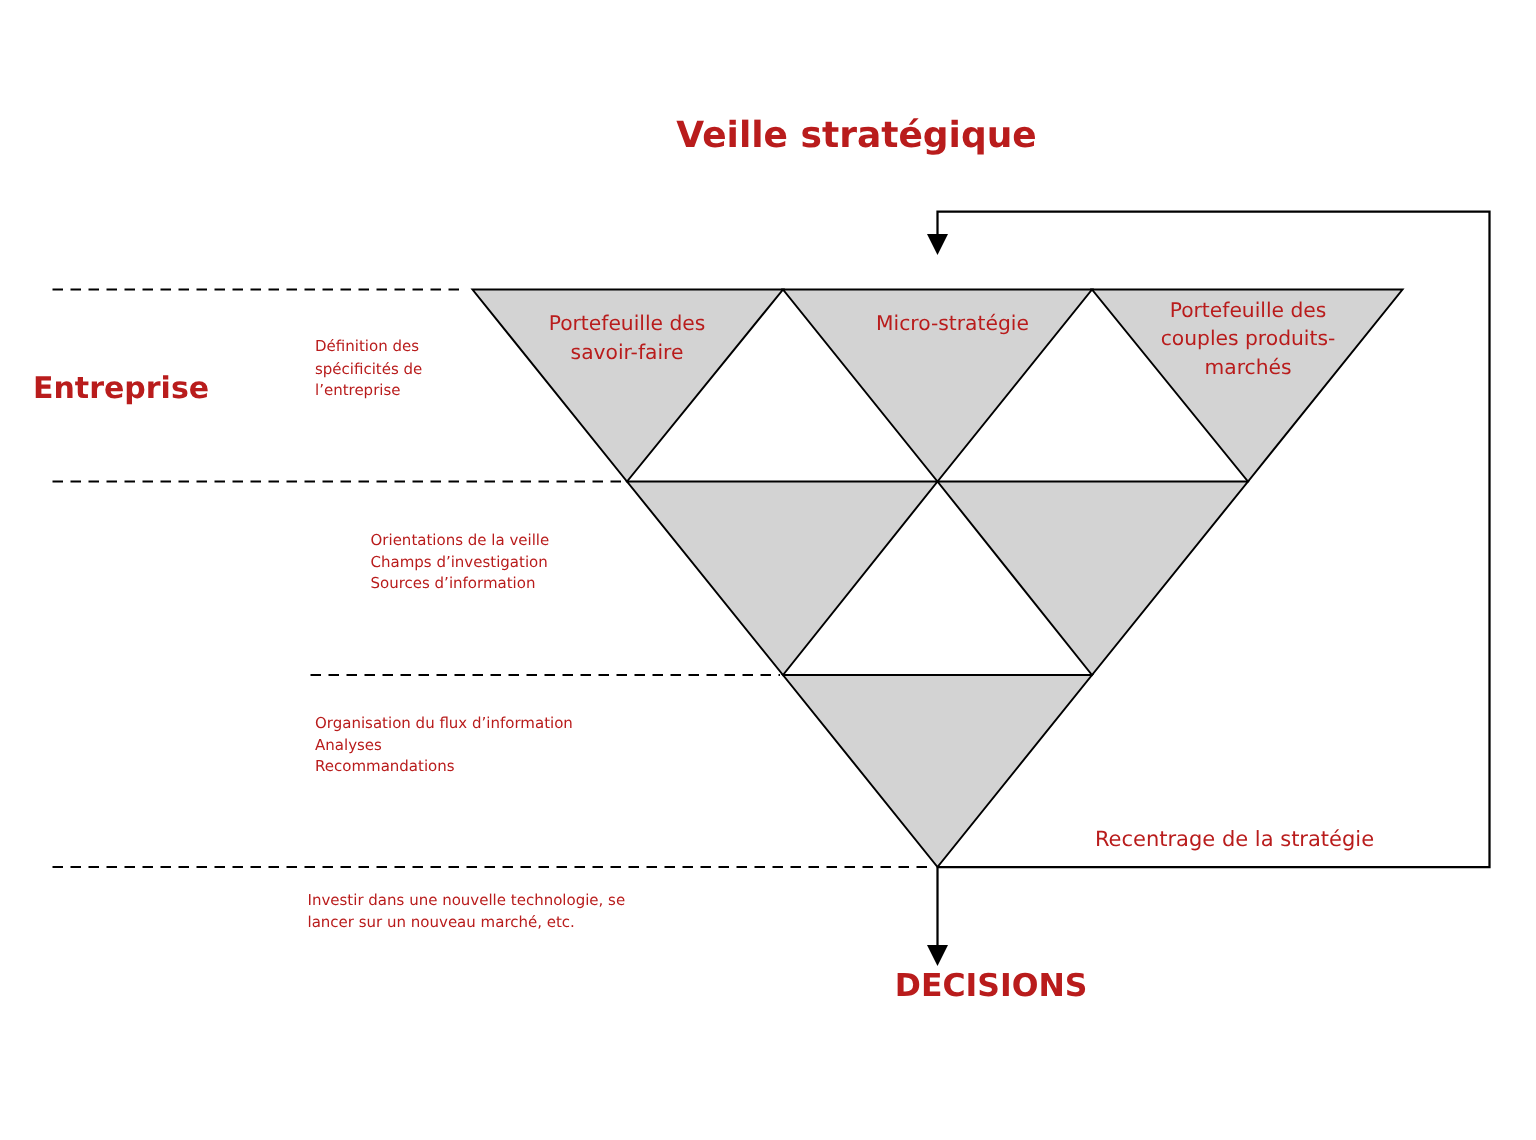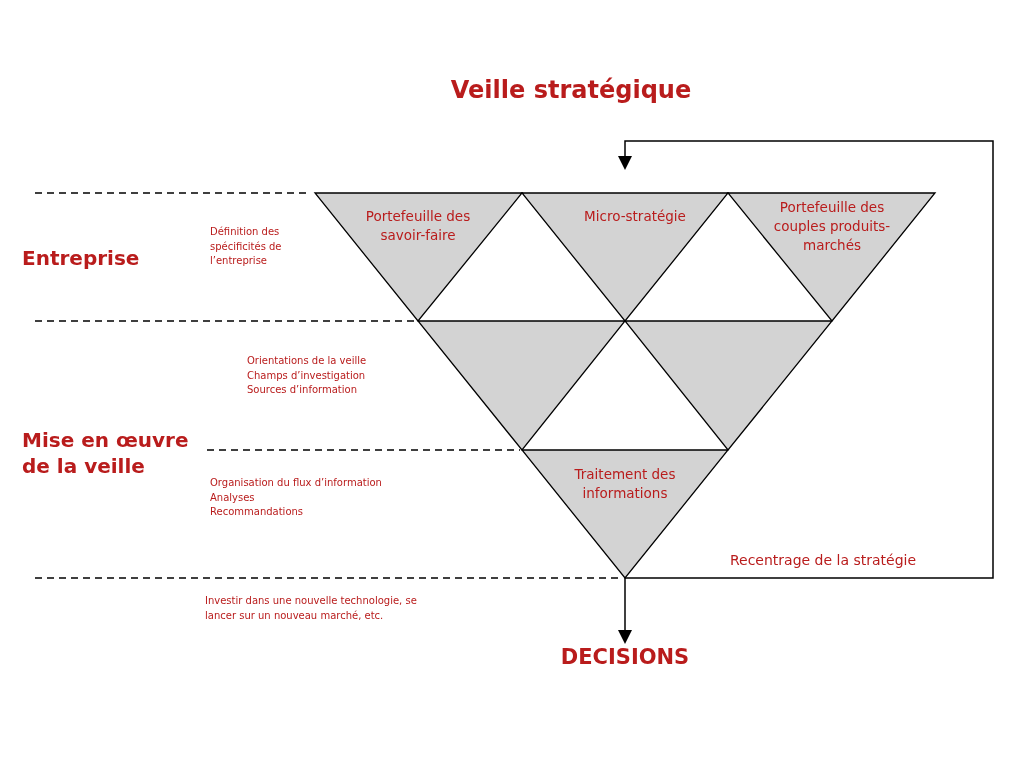--- a/index.html
+++ b/index.html
@@ -38,21 +38,21 @@
     line-height: 1.4;
     text-align: center;
   }
   .annotation {
     font-size: 14px;
     text-align: center;
   }
   .decisions {
     font-size: 21px;
     font-weight: bold;
-    text-align: center;
+    text-align: right;
   }
   svg.diagram {
     position: absolute;
     left: 0;
     top: 0;
   }
   svg.diagram polygon.tri {
     stroke: #000000;
     stroke-width: 1.3;
   }
@@ -93,40 +93,36 @@
     <polyline class="solidline" points="625,578 993,578 993,141 625,141 625,158"></polyline>
     <polygon class="arrowhead" points="618,156 632,156 625,170"></polygon>
 
     <line class="solidline" x1="625" y1="578" x2="625" y2="631"></line>
     <polygon class="arrowhead" points="618,630 632,630 625,644"></polygon>
   </svg>
 
   <h1 class="abs title" style="left:171px; top:76px; width:800px;">Veille stratégique</h1>
 
   <div class="abs bold-label" style="left:22px; top:245px;">Entreprise</div>
-  <div class="abs bold-label pre" style="left:22px; top:427px;">Mise en œuvre
-de la veille</div>
 
   <div class="abs body-text pre" style="left:210px; top:225px;">Définition des
 spécificités de
 l’entreprise</div>
   <div class="abs body-text pre" style="left:210px; top:354px;margin-left:37px;">Orientations de la veille
 Champs d’investigation
 Sources d’information</div>
   <div class="abs body-text pre" style="left:210px; top:476px;">Organisation du flux d’information
 Analyses
 Recommandations</div>
   <div class="abs body-text pre" style="left:205px; top:594px;">Investir dans une nouvelle technologie, se
 lancer sur un nouveau marché, etc.</div>
 
   <div class="abs tri-label pre" style="left:338px; top:207px; width:160px;">Portefeuille des
 savoir-faire</div>
   <div class="abs tri-label pre" style="left:555px; top:207px; width:160px;">Micro-stratégie</div>
   <div class="abs tri-label pre" style="left:752px; top:198px; width:160px;">Portefeuille des
 couples produits-
 marchés</div>
-  <div class="abs tri-label pre" style="left:545px; top:465px; width:160px;">Traitement des
-informations</div>
 
   <div class="abs annotation" style="left:673px; top:552px; width:300px;">Recentrage de la stratégie</div>
   <div class="abs decisions" style="left:525px; top:645px; width:200px;">DECISIONS</div>
 
 </div>
 
 </body></html>

